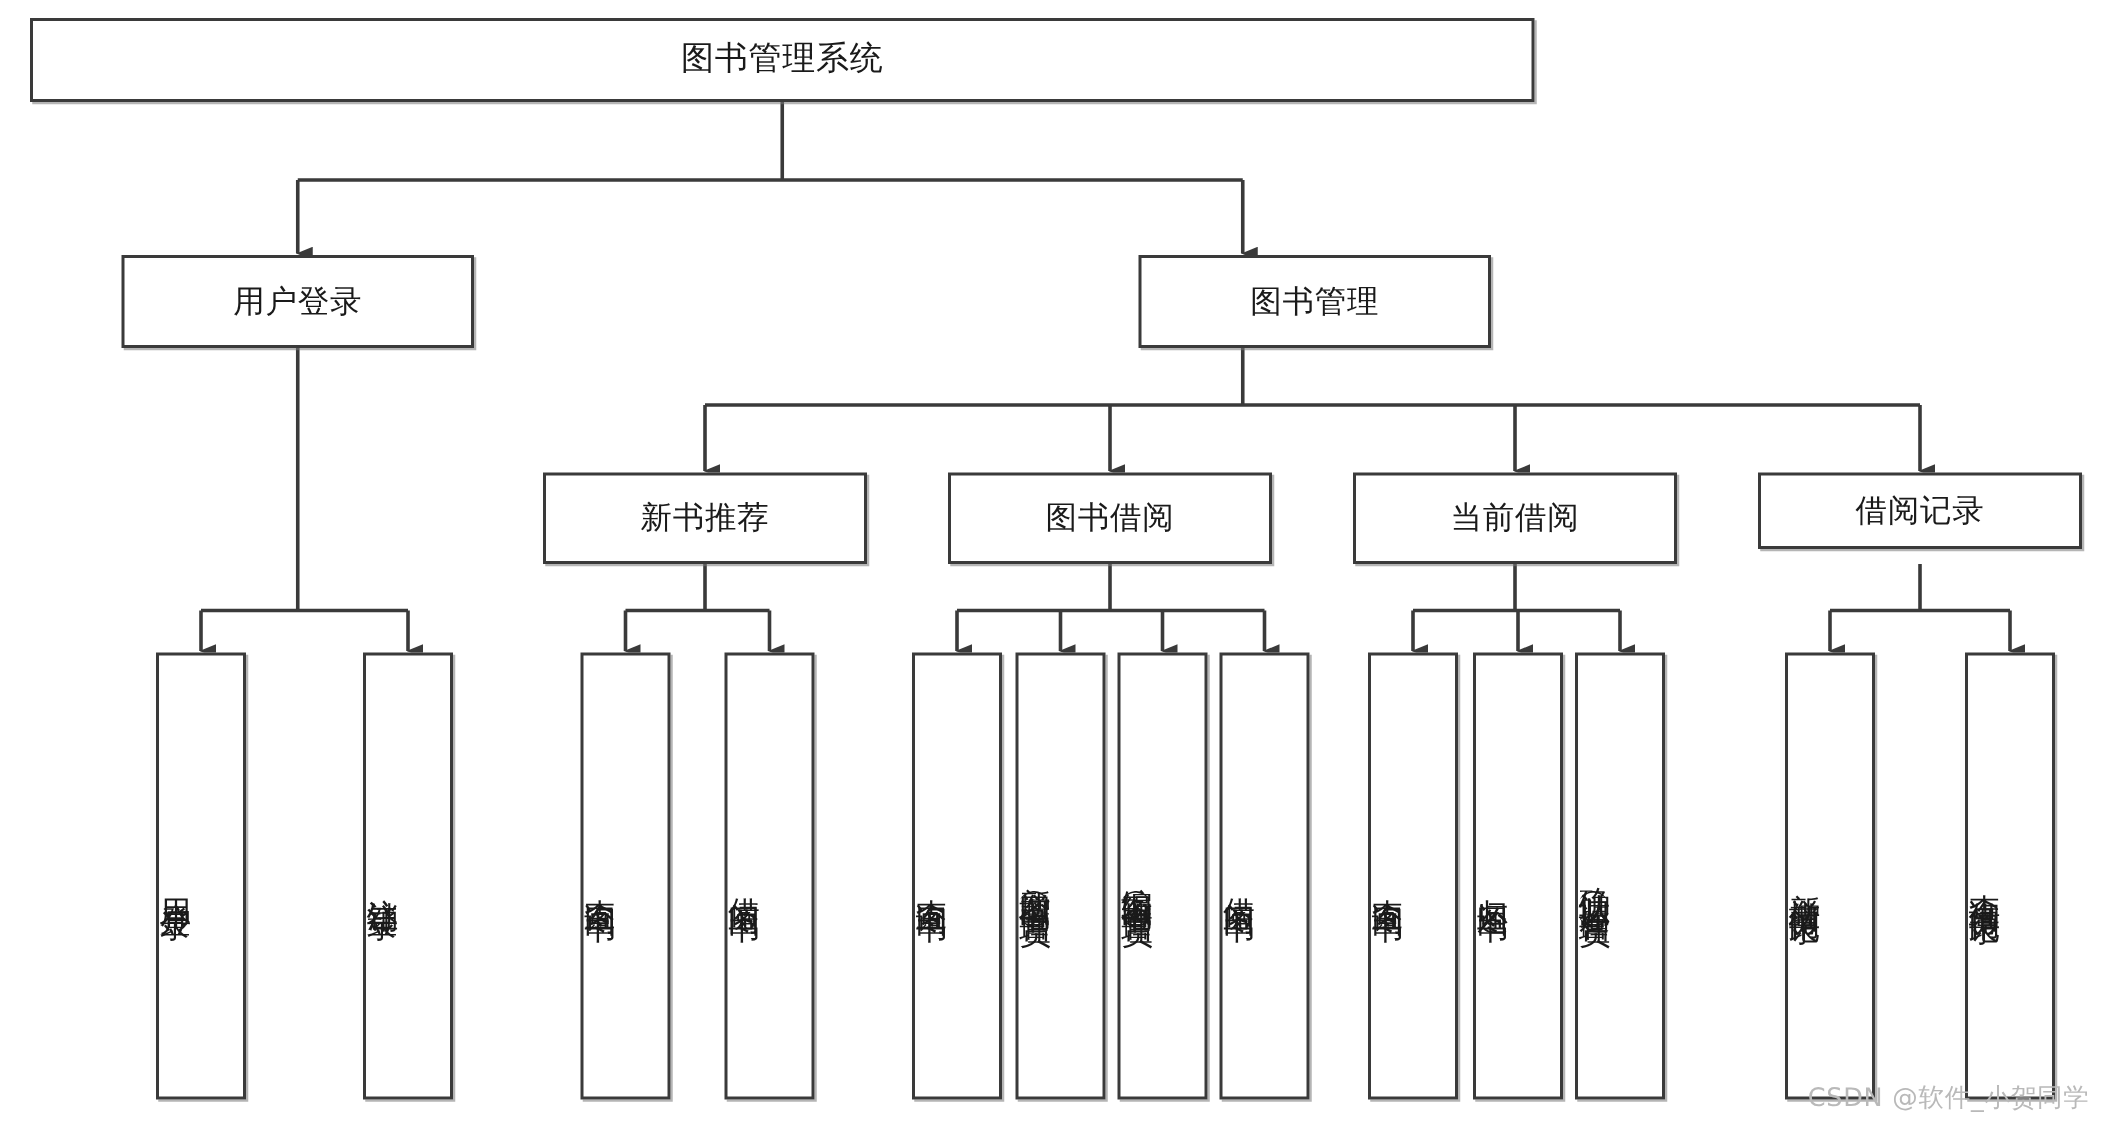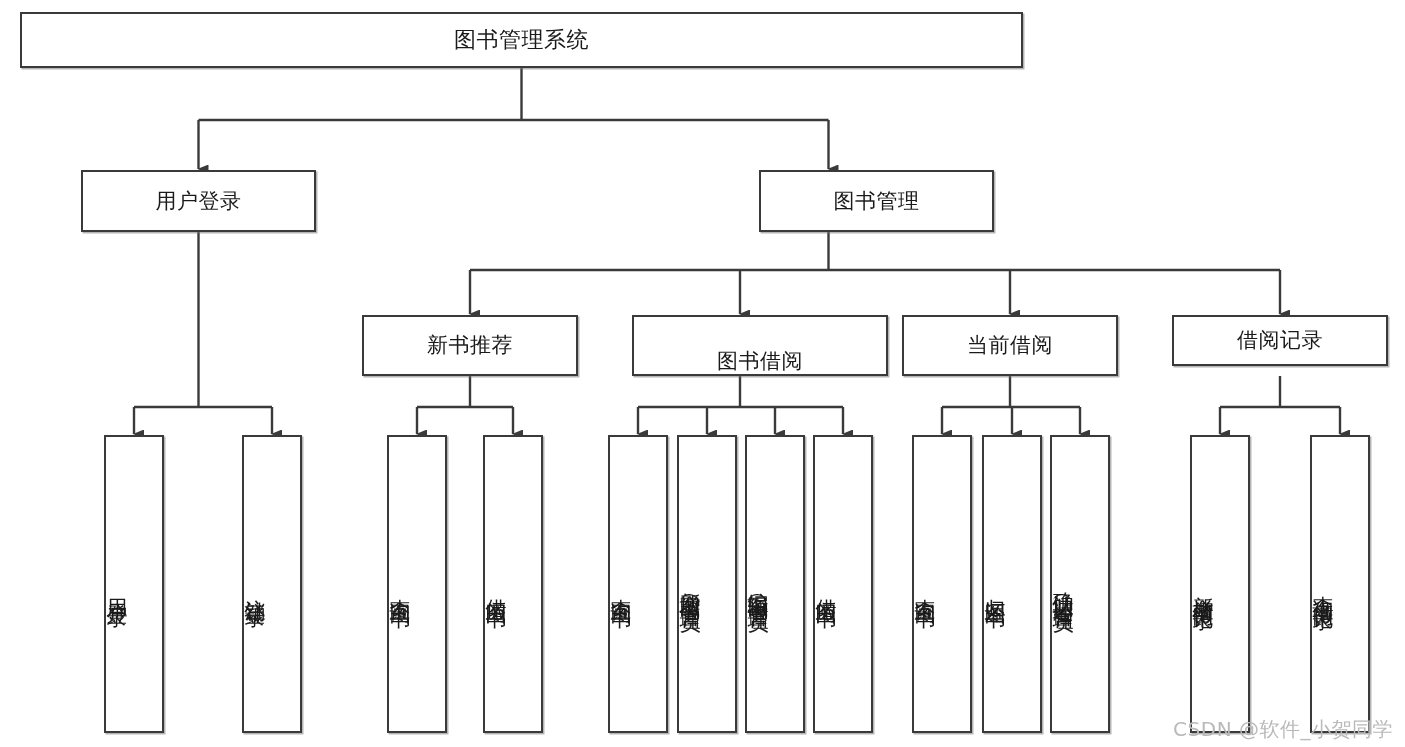--- a/index.html
+++ b/index.html
@@ -59,21 +59,21 @@
     text-orientation: upright;
     font-size: 21px;
     line-height: 1.0;
     letter-spacing: 3px;
     white-space: nowrap;
   }
   .watermark {
     position: absolute;
     right: 12px;
     bottom: 4px;
-    font-size: 20px;
+    font-size: 17px;
     color: #b9b9b9;
     letter-spacing: 0.5px;
     white-space: nowrap;
     z-index: 5;
   }
 </style>
 </head>
 <body>
 
 <div id="canvas">
@@ -127,21 +127,21 @@
       </div>
       <div class="node horiz" style="left: 81px; top: 170px; width: 235px; height: 62px;">
         <span class="lbl">用户登录</span>
       </div>
       <div class="node horiz" style="left: 711px; top: 170px; width: 235px; height: 62px; margin-left: 48px;">
         <span class="lbl">图书管理</span>
       </div>
       <div class="node horiz" style="left: 362px; top: 315px; width: 216px; height: 61px;">
         <span class="lbl">新书推荐</span>
       </div>
-      <div class="node horiz" style="left: 632px; top: 315px; width: 256px; height: 61px; align-items: flex-end;">
+      <div class="node horiz" style="left: 632px; top: 315px; width: 216px; height: 61px;">
         <span class="lbl">图书借阅</span>
       </div>
       <div class="node horiz" style="left: 902px; top: 315px; width: 216px; height: 61px; justify-content: center;">
         <span class="lbl">当前借阅</span>
       </div>
       <div class="node horiz" style="left: 1172px; top: 315px; width: 216px; height: 51px;">
         <span class="lbl">借阅记录</span>
       </div>
       <div class="node vert" style="left: 104px; top: 435px; width: 60px; height: 298px;">
         <span class="lbl">用户登录</span>

